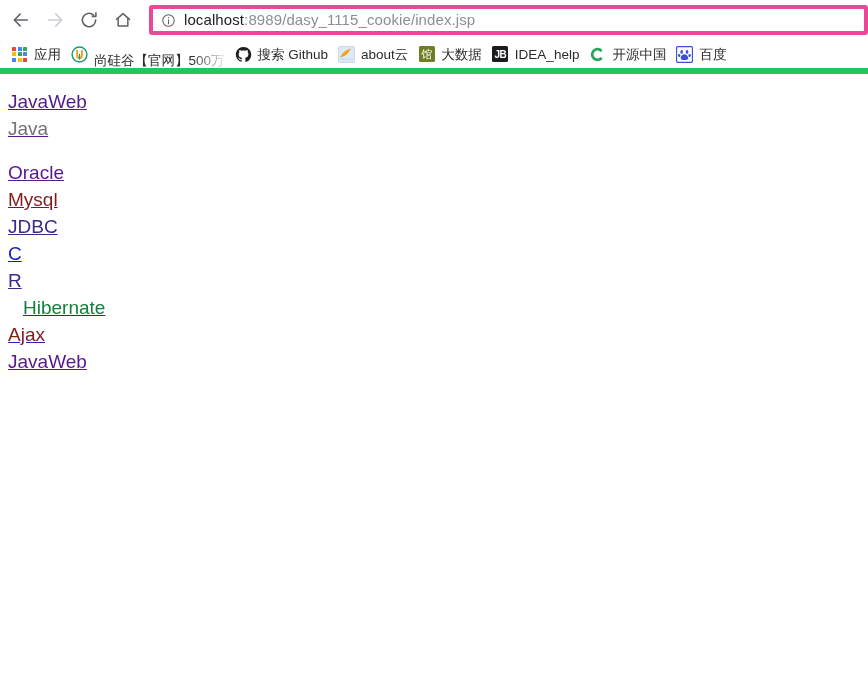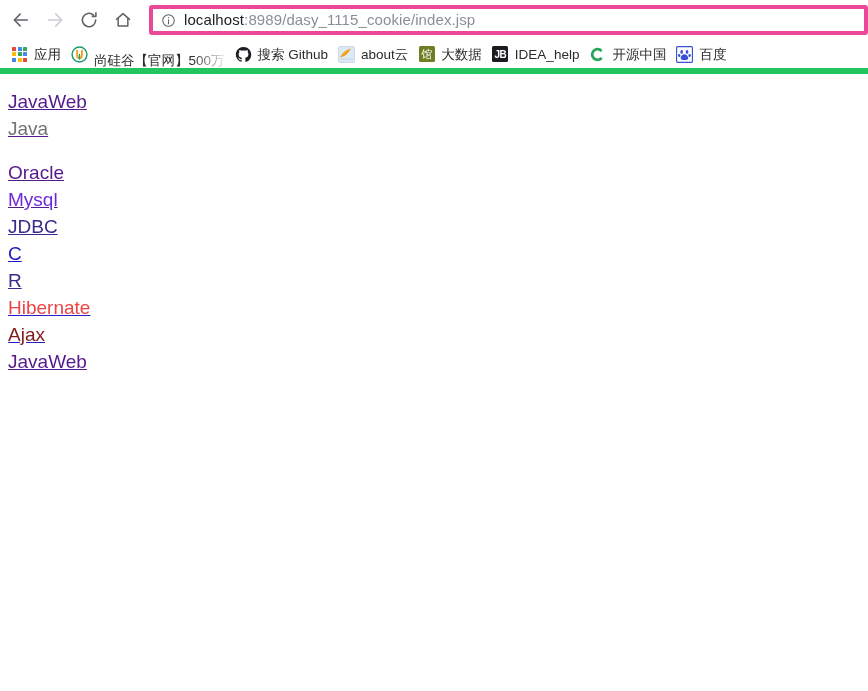--- a/index.html
+++ b/index.html
@@ -297,21 +297,21 @@
     </div>
 
   </div>
 </div>
 
 <div class="page-content">
   <div class="link-list">
     <a class="page-link" style="color: rgb(85, 26, 139); text-decoration-color: rgb(85, 26, 139);">JavaWeb</a>
     <a class="page-link" style="color: #737373; text-decoration-color: rgb(85, 26, 139);">Java</a>
     <a class="page-link" style="color: rgb(85, 26, 139); text-decoration-color: rgb(85, 26, 139); margin-top: 17px;">Oracle</a>
-    <a class="page-link" style="color: #6d28d9; text-decoration-color: rgb(85, 26, 139);">Mysql</a>
+    <a class="page-link" style="color: #7f1d1d; text-decoration-color: rgb(85, 26, 139);">Mysql</a>
     <a class="page-link" style="color: rgb(59, 42, 139); text-decoration-color: rgb(59, 42, 139); text-decoration: underline;">JDBC</a>
     <a class="page-link" style="color: rgb(27, 27, 196); text-decoration-color: rgb(27, 27, 196);">C</a>
     <a class="page-link" style="color: rgb(59, 42, 139); text-decoration-color: rgb(59, 42, 139);">R</a>
-    <a class="page-link" style="color: #ef4444; text-decoration-color: rgb(42, 30, 196);">Hibernate</a>
+    <a class="page-link" style="color: #15803d; text-decoration-color: rgb(42, 30, 196); margin-left: 15px;">Hibernate</a>
     <a class="page-link" style="color: #7f1d1d; text-decoration-color: rgb(42, 30, 196);">Ajax</a>
     <a class="page-link" style="color: rgb(85, 26, 139); text-decoration-color: rgb(85, 26, 139);">JavaWeb</a>
   </div>
 </div>
 
 </body></html>

